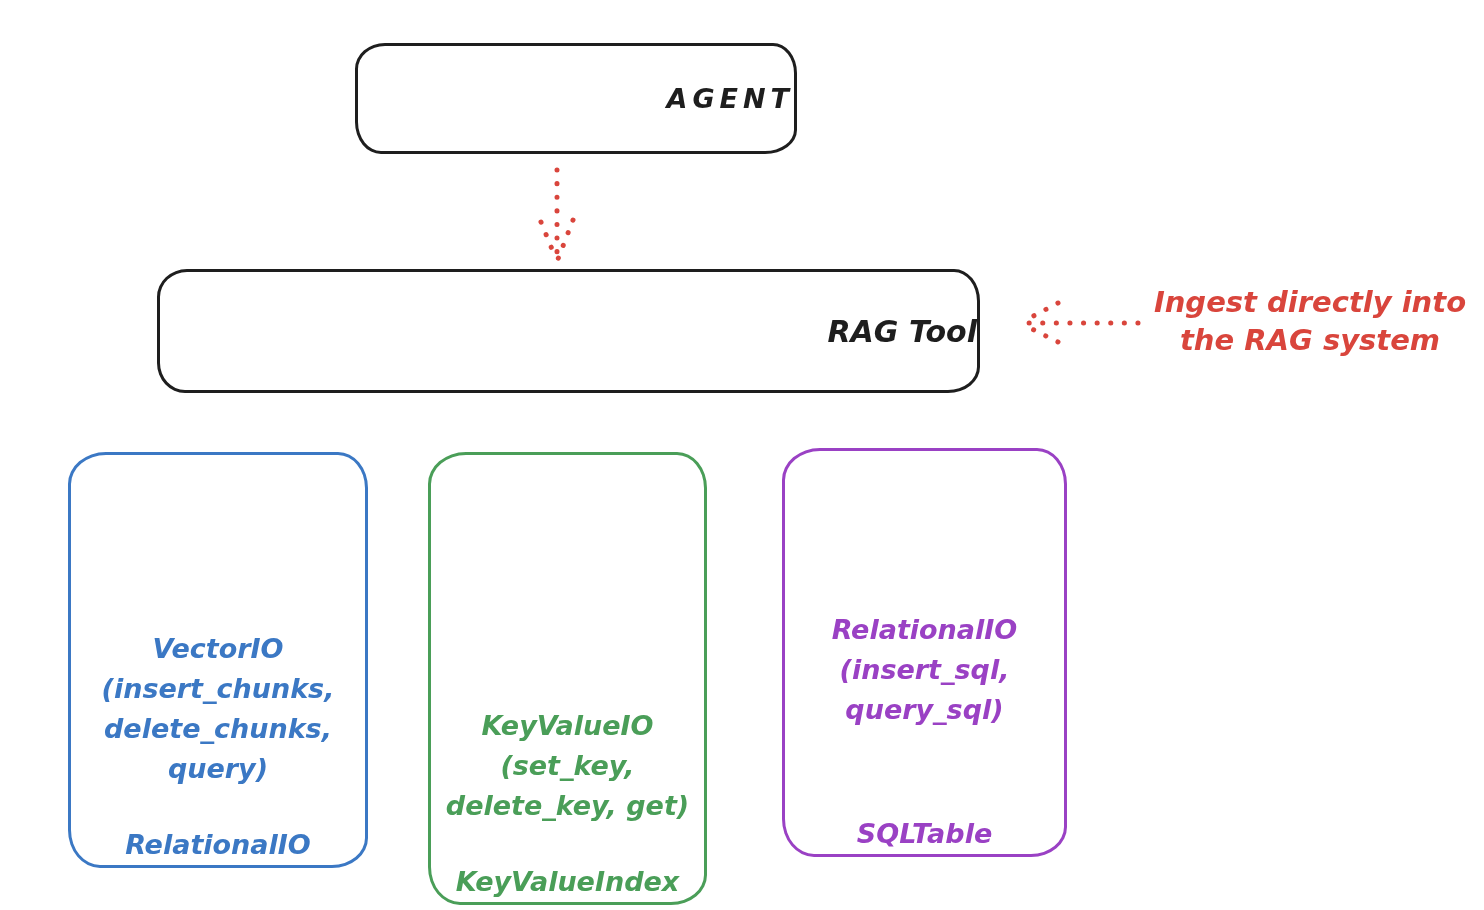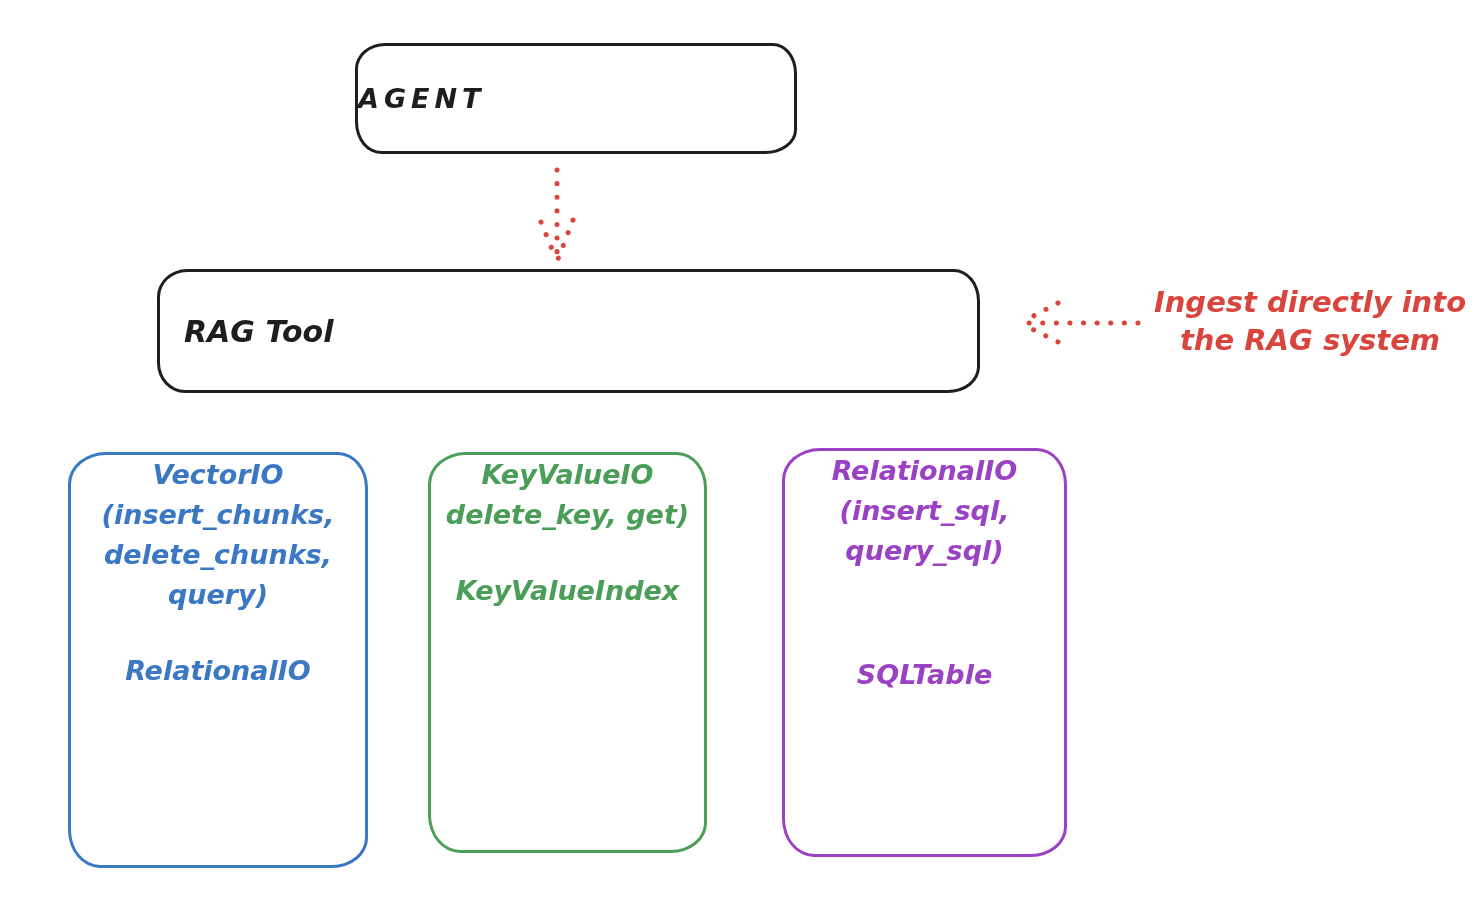--- a/index.html
+++ b/index.html
@@ -11,21 +11,21 @@
     overflow: hidden;
     font-family: "DejaVu Sans", sans-serif;
     color: #1e1e1e;
   }
   .box {
     position: absolute;
     background: #ffffff;
     border: 3.5px solid #1e1e1e;
     display: flex;
     align-items: center;
-    justify-content: flex-start;
+    justify-content: flex-end;
     box-sizing: border-box;
   }
   .agent-box {
     left: 355px; top: 43px; width: 442px; height: 111px;
     border-radius: 30px 24px 32px 26px / 26px 30px 24px 32px;
     font-size: 27px; font-weight: 700; letter-spacing: 5px;
     font-style: italic;
   }
   .rag-box {
     left: 157px; top: 269px; width: 823px; height: 124px;
@@ -38,21 +38,21 @@
     border-width: 3px;
     flex-direction: column;
     text-align: center;
     font-size: 27px;
     font-weight: 700;
     line-height: 40px;
     font-style: italic;
     border-radius: 38px 30px 36px 32px / 32px 36px 30px 38px;
   }
   .backend-vector     { left: 68px;  top: 452px; width: 300px; height: 416px; }
-  .backend-keyvalue   { left: 428px; top: 452px; width: 279px; height: 401px; }
+  .backend-keyvalue   { left: 428px; top: 452px; width: 279px; height: 453px; }
   .backend-relational { left: 782px; top: 448px; width: 285px; height: 409px; }
   .para-gap { height: 36px; }
   .annotation {
     position: absolute;
     left: 1145px; top: 283px; width: 330px;
     text-align: center;
     font-size: 29px;
     font-weight: 700;
     line-height: 38px;
     font-style: italic;
@@ -107,20 +107,21 @@
       <div>delete_chunks,</div>
       <div>query)</div>
     </div>
     <div class="para-gap"></div>
     <div>RelationalIO</div>
   </div>
 
   <div class="box backend-box backend-keyvalue" style="color: rgb(74, 158, 88); border-color: rgb(74, 158, 88);">
     <div>
       <div>KeyValueIO</div>
+      <div>(set_key,</div>
       <div>delete_key, get)</div>
     </div>
     <div class="para-gap"></div>
     <div>KeyValueIndex</div>
   </div>
 
   <div class="box backend-box backend-relational" style="color: rgb(154, 65, 196); border-color: rgb(154, 65, 196); gap: 24px;">
     <div>
       <div>RelationalIO</div>
       <div>(insert_sql,</div>

